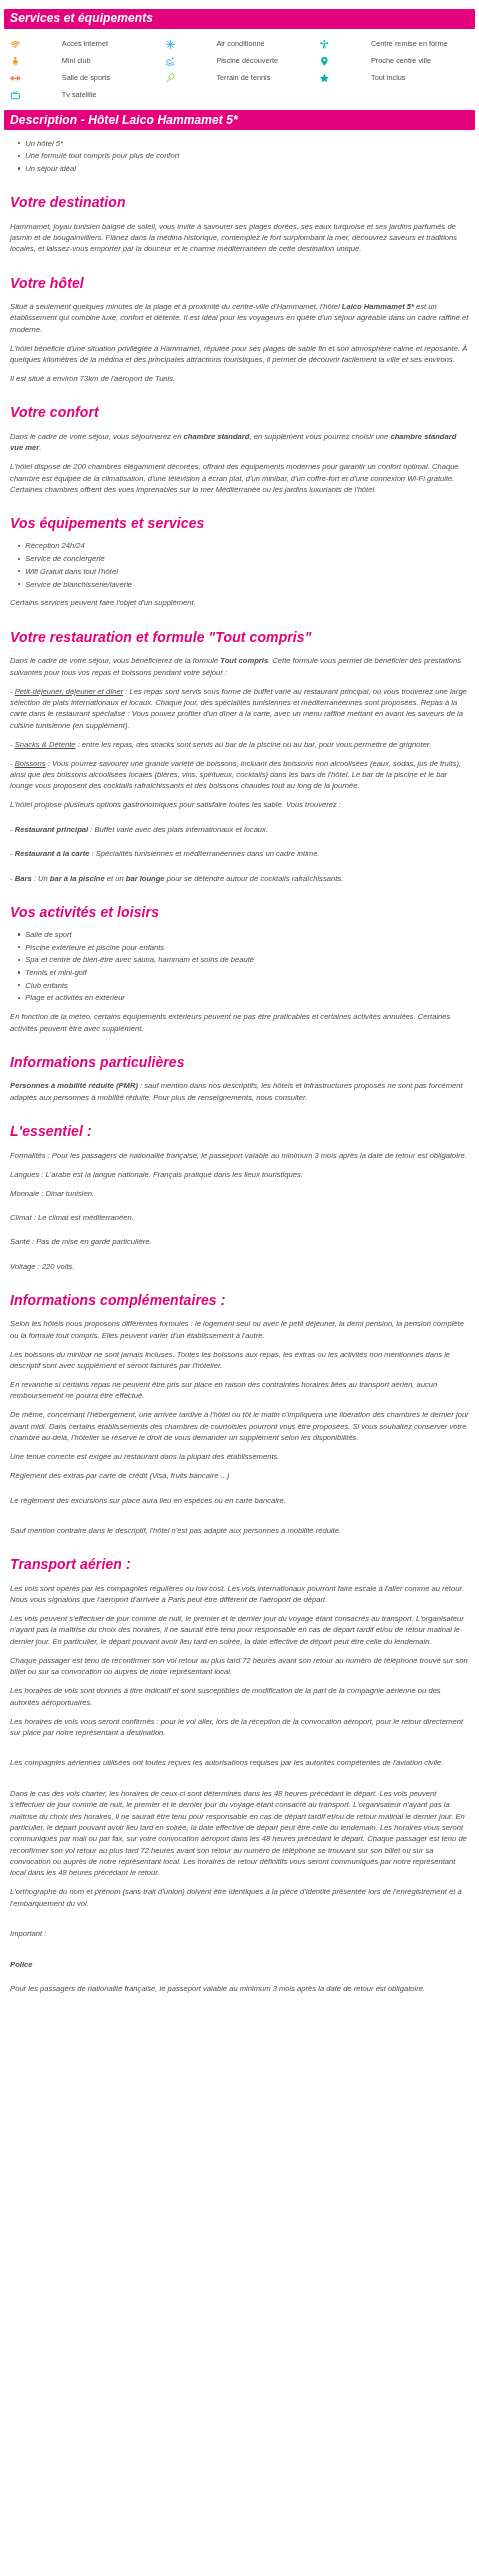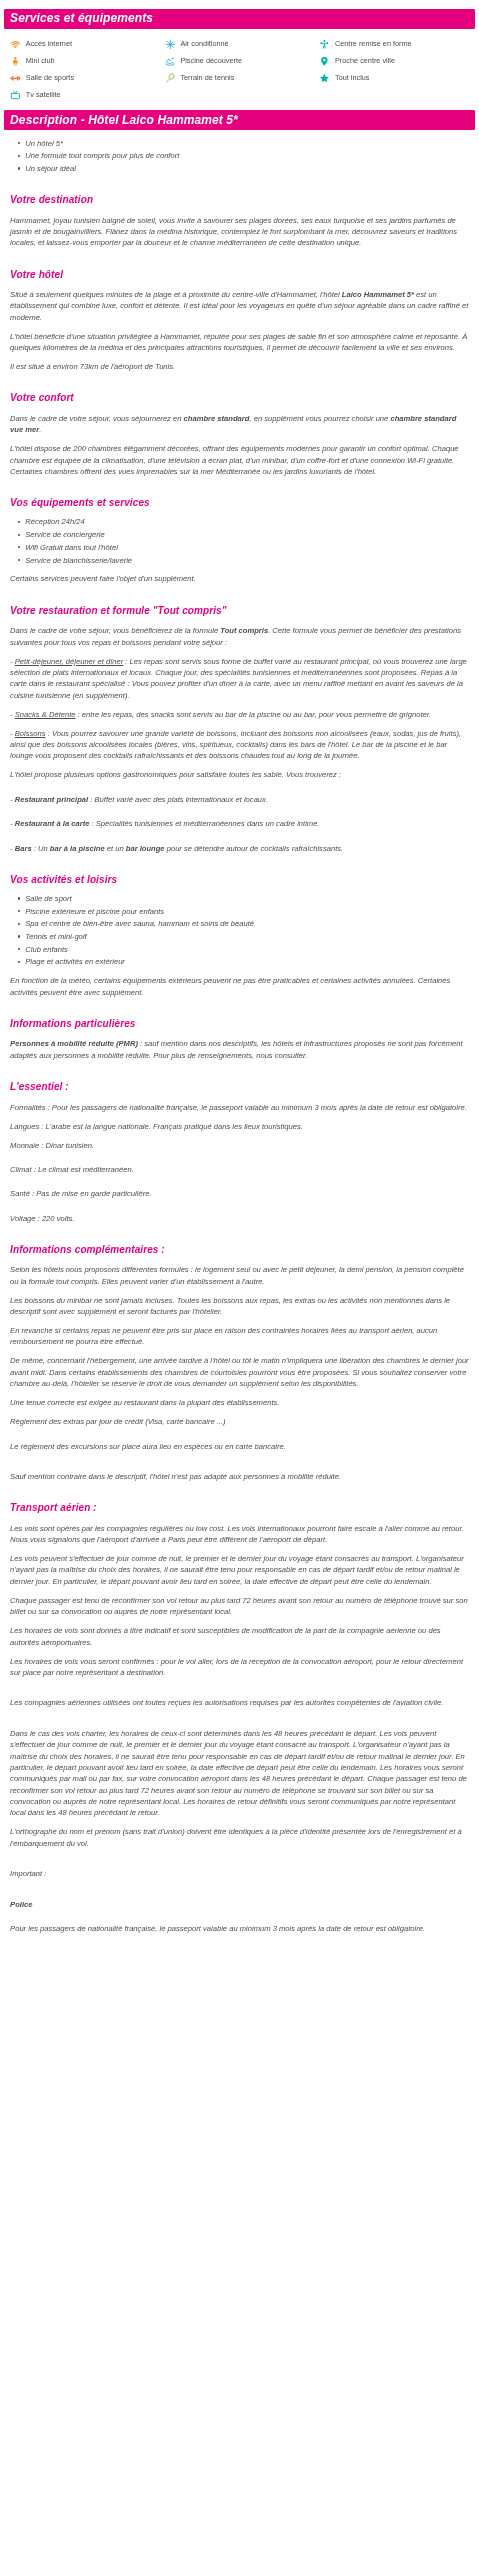--- a/index.html
+++ b/index.html
@@ -17,34 +17,34 @@
     padding:2.5px 6.3px 3.2px; border-radius:1.3px; margin:0 1.3px 7.6px;
     letter-spacing:0.1px;
   }
   .services-grid{
     display:grid; grid-template-columns:repeat(3,1fr);
     gap:6.3px 5px; padding:2.5px 7.6px 10px;
   }
   .service-item{ display:flex; align-items:center; gap:5px; font-size:7.3px; color:#4d4d4d; }
   .svc-icon{ width:10.7px; height:10.7px; flex:0 0 10.7px; display:inline-block; }
   .svc-icon svg{ width:100%; height:100%; display:block; }
-  .svc-label{ line-height:1.15; }
+  .svc-label{ line-height:1.15;margin-left:36px; }
   .content{
     padding:0 7.6px; font-size:7.6px; font-style:italic;
     line-height:1.5; color:#4d4d4d;
   }
   .dotlist{ list-style:none; margin:6.3px 0 0; padding-left:7.6px; }
   .dotlist li{ position:relative; padding-left:7.6px; margin:1.3px 0; }
   .dotlist li::before{
     content:''; position:absolute; left:0; top:4.4px;
     width:2.2px; height:2.2px; border-radius:50%; background:#4d4d4d;
   }
   .highlights{ margin:1.3px 0 6.3px; }
   .section-heading{
-    color:var(--accent); font-size:10px; font-style:italic; font-weight:bold;
+    color:var(--accent); font-size:14px; font-style:italic; font-weight:bold;
     margin:17.7px 0 6.3px; letter-spacing:0.1px;
   }
   .para{ margin:7.6px 0 0; }
   .para.tight{ margin-top:13px; }
   .para.lg{ margin-top:19px; }
   b{ font-weight:bold; }
   u{ text-underline-offset:1.3px; }
 </style>
 </head>
 <body>
@@ -227,21 +227,21 @@
           <p class="para tight">Santé : Pas de mise en garde particulière.</p>
           <p class="para tight">Voltage : 220 volts.</p>
         </section>
         <section>
           <h3 class="section-heading">Informations complémentaires :</h3>
           <p class="para">Selon les hôtels nous proposons différentes formules : le logement seul ou avec le petit déjeuner, la demi pension, la pension complète ou la formule tout compris. Elles peuvent varier d'un établissement à l'autre.</p>
           <p class="para">Les boissons du minibar ne sont jamais incluses. Toutes les boissons aux repas, les extras ou les activités non mentionnés dans le descriptif sont avec supplément et seront facturés par l'hôtelier.</p>
           <p class="para">En revanche si certains repas ne peuvent être pris sur place en raison des contraintes horaires liées au transport aérien, aucun remboursement ne pourra être effectué.</p>
           <p class="para">De même, concernant l'hébergement, une arrivée tardive à l'hôtel ou tôt le matin n'impliquera une libération des chambres le dernier jour avant midi. Dans certains établissements des chambres de courtoisies pourront vous être proposées. Si vous souhaitez conserver votre chambre au-delà, l'hôtelier se réserve le droit de vous demander un supplément selon les disponibilités.</p>
           <p class="para">Une tenue correcte est exigée au restaurant dans la plupart des établissements.</p>
-          <p class="para">Règlement des extras par jour de crédit (Visa, carte bancaire ...)</p>
+          <p class="para">Règlement des extras par carte de crédit (Visa, fruits bancaire ...)</p>
           <p class="para tight">Le règlement des excursions sur place aura lieu en espèces ou en carte bancaire.</p>
           <p class="para lg">Sauf mention contraire dans le descriptif, l'hôtel n'est pas adapté aux personnes à mobilité réduite.</p>
         </section>
         <section>
           <h3 class="section-heading">Transport aérien :</h3>
           <p class="para">Les vols sont opérés par les compagnies régulières ou low cost. Les vols internationaux pourront faire escale à l'aller comme au retour. Nous vous signalons que l'aéroport d'arrivée à Paris peut être différent de l'aéroport de départ.</p>
           <p class="para">Les vols peuvent s'effectuer de jour comme de nuit, le premier et le dernier jour du voyage étant consacrés au transport. L'organisateur n'ayant pas la maîtrise du choix des horaires, il ne saurait être tenu pour responsable en cas de départ tardif et/ou de retour matinal le dernier jour. En particulier, le départ pouvant avoir lieu tard en soirée, la date effective de départ peut être celle du lendemain.</p>
           <p class="para">Chaque passager est tenu de reconfirmer son vol retour au plus tard 72 heures avant son retour au numéro de téléphone trouvé sur son billet ou sur sa convocation ou auprès de notre représentant local.</p>
           <p class="para">Les horaires de vols sont donnés à titre indicatif et sont susceptibles de modification de la part de la compagnie aérienne ou des autorités aéroportuaires.</p>
           <p class="para">Les horaires de vols vous seront confirmés : pour le vol aller, lors de la réception de la convocation aéroport, pour le retour directement sur place par notre représentant à destination.</p>

